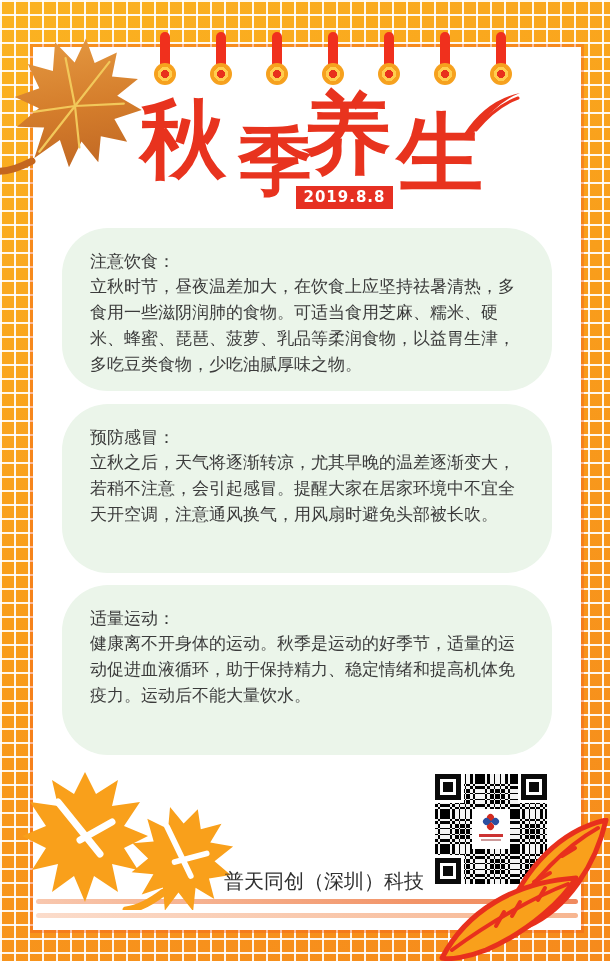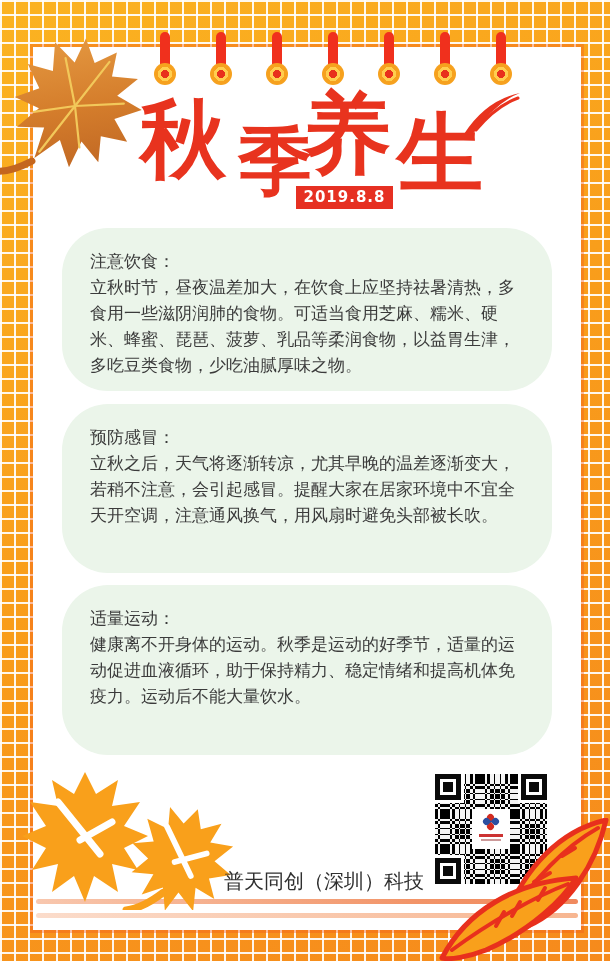--- a/index.html
+++ b/index.html
@@ -43,21 +43,21 @@
     position:absolute;left:62px;width:490px;
     background:#EBF5EA;border-radius:46px;
     padding:20px 30px 16px 28px;
     color:#3B3B3B;font-size:17px;line-height:26px;
     overflow:hidden;
   }
   .sec1{top:228px;height:163px;}
   .sec2{top:404px;height:169px;}
   .sec3{top:585px;height:170px;}
   .sec-title{display:block;}
-  .sec-body{display:block;}
+  .sec-body{display:block;font-family:Liberation Serif, serif;}
   
   .qr{position:absolute;left:430px;top:769px;width:122px;height:120px;background:#fff;z-index:6;}
   .qr-noise{
     position:absolute;inset:5px;
     background:
       repeating-conic-gradient(#0a0a0a 0 25%, #fff 0 50%),
       repeating-conic-gradient(#0a0a0a 0 25%, #fff 0 50%);
     background-size:10px 10px,14px 14px;
     background-position:0 0,3px 5px;
     background-blend-mode:difference;

